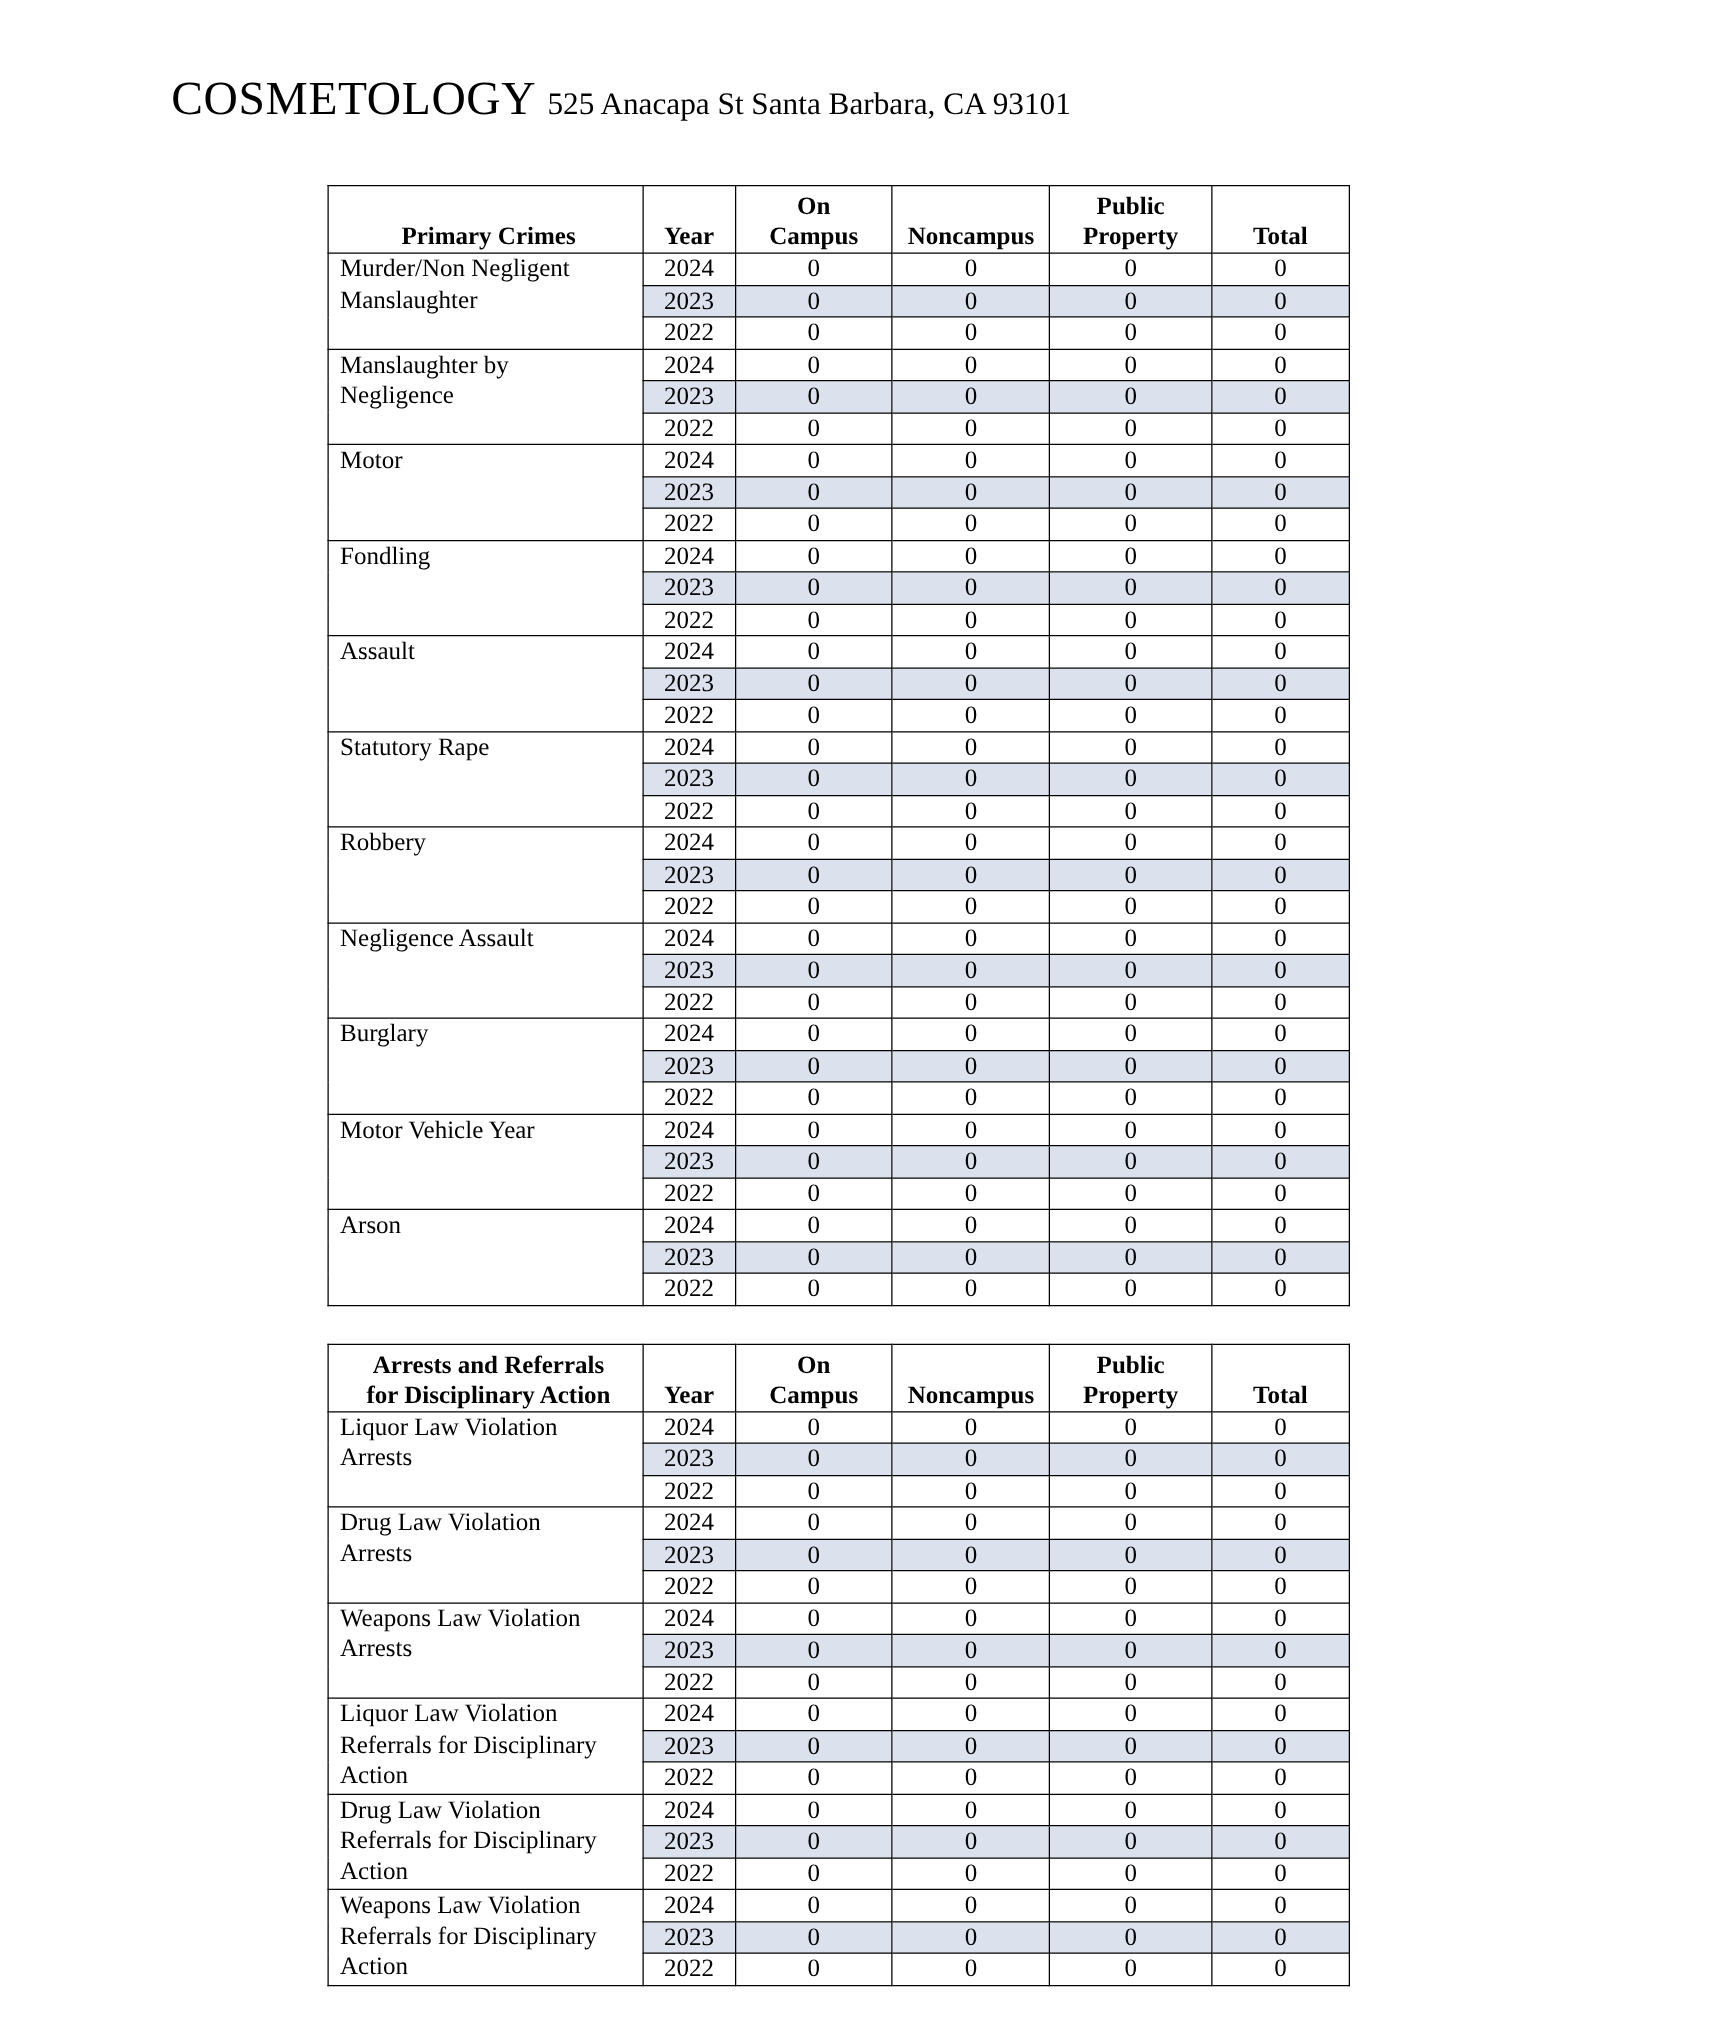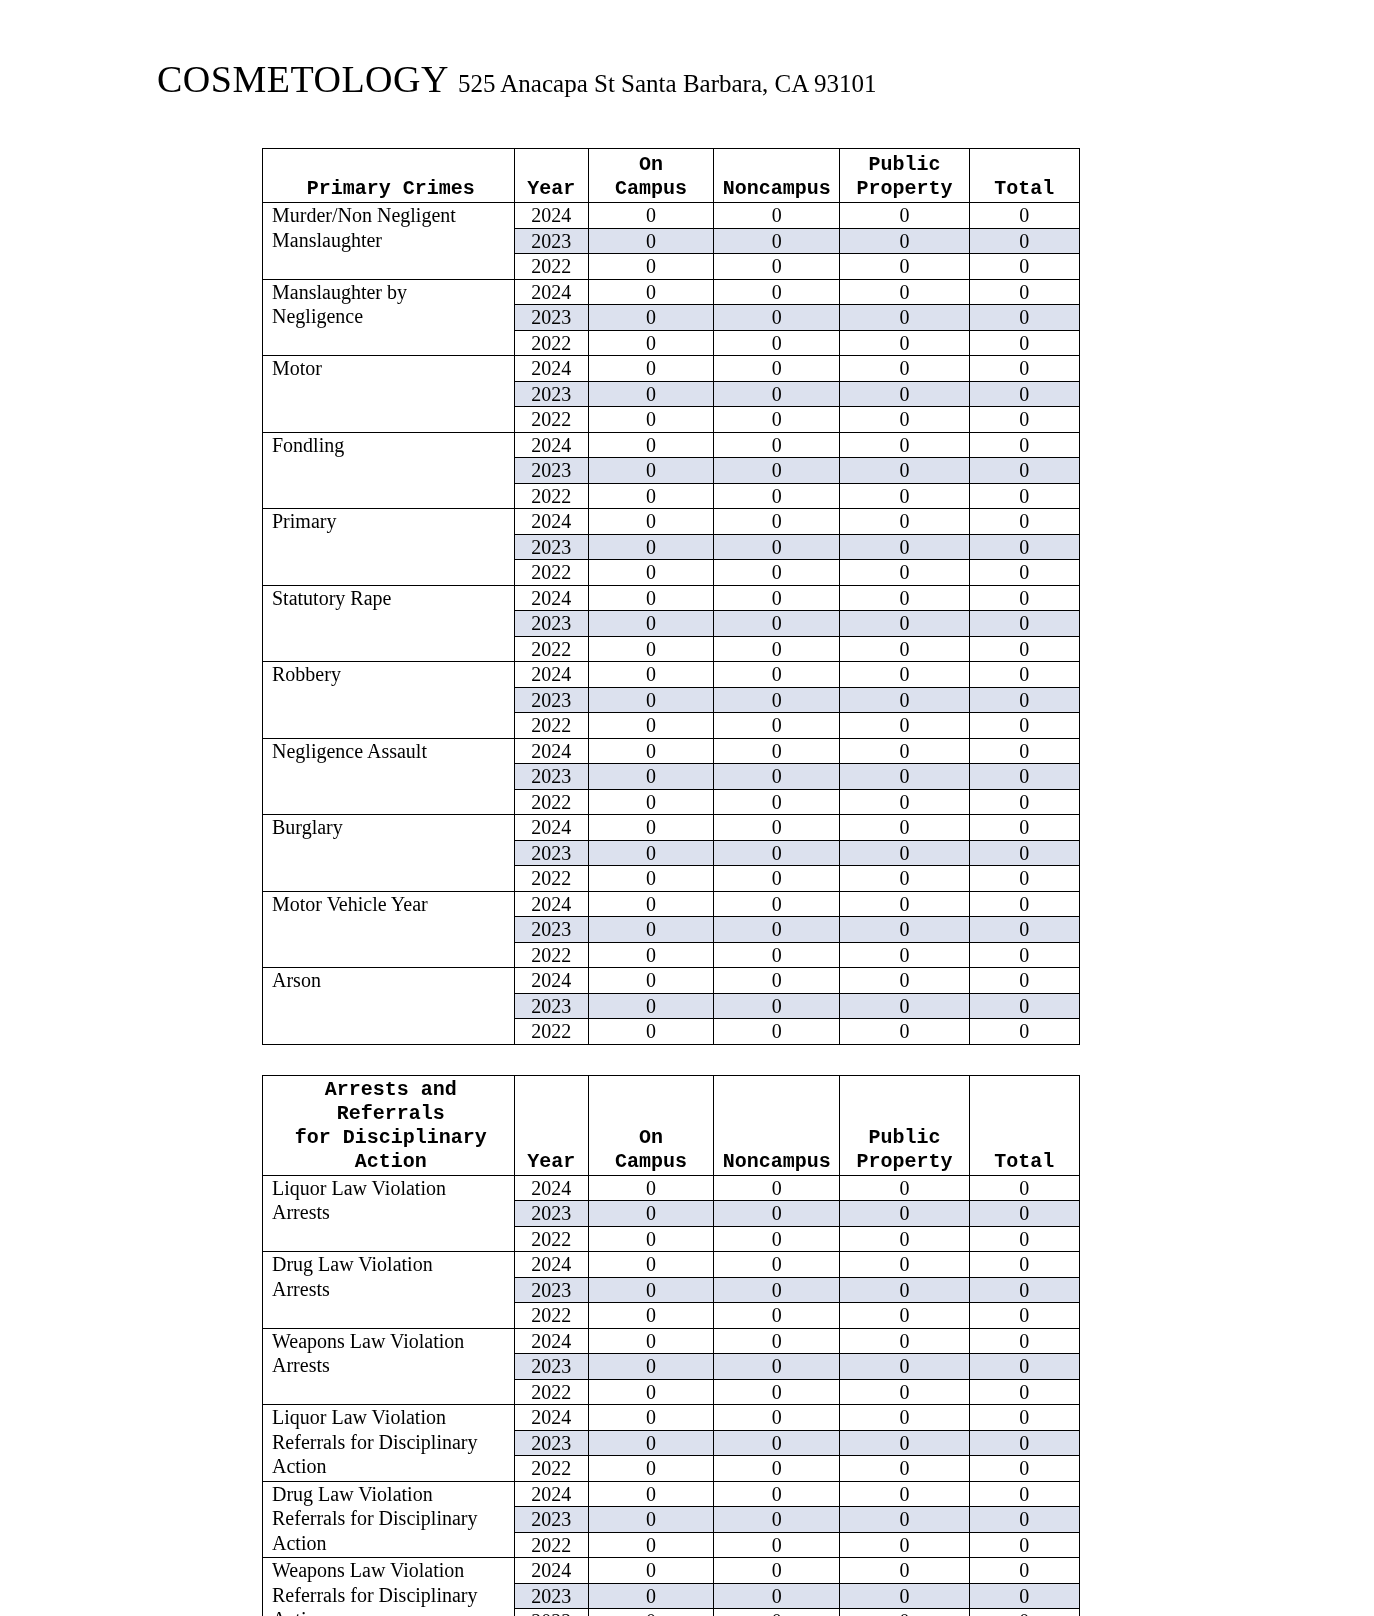--- a/index.html
+++ b/index.html
@@ -11,21 +11,21 @@
   }
   .page {
     position: relative;
     width: 1374px;
     height: 1616px;
     background: #ffffff;
     overflow: hidden;
   }
   .title-block {
     position: absolute;
-    left: 157px;
+    left: 137px;
     top: 57px;
     white-space: nowrap;
   }
   .school-name {
     font-size: 38px;
     letter-spacing: 0.5px;
   }
   .campus-address {
     font-size: 25px;
     margin-left: 9px;
@@ -58,21 +58,20 @@
     overflow: hidden;
   }
   .crime-table th {
     font-weight: bold;
     height: 50px;
     vertical-align: bottom;
     text-align: center;
     white-space: pre-line;
     padding: 2px 4px 1px 4px;
     line-height: 24px;
-    font-family: Liberation Mono, monospace;
   }
   .crime-table th.cat {
     text-align: center;
     padding-left: 9px;
   }
   .crime-table td {
     height: 24px;
     line-height: 24.5px;
     padding: 0;
     text-align: center;
@@ -205,21 +204,21 @@
             <td>0</td>
           </tr>
           <tr>
             <td>2022</td>
             <td>0</td>
             <td>0</td>
             <td>0</td>
             <td>0</td>
           </tr>
           <tr>
-            <td class="cat" rowspan="3">Primary</td>
+            <td class="cat" rowspan="3">Assault</td>
             <td>2024</td>
             <td>0</td>
             <td>0</td>
             <td>0</td>
             <td>0</td>
           </tr>
           <tr class="hl">
             <td>2023</td>
             <td>0</td>
             <td>0</td>

